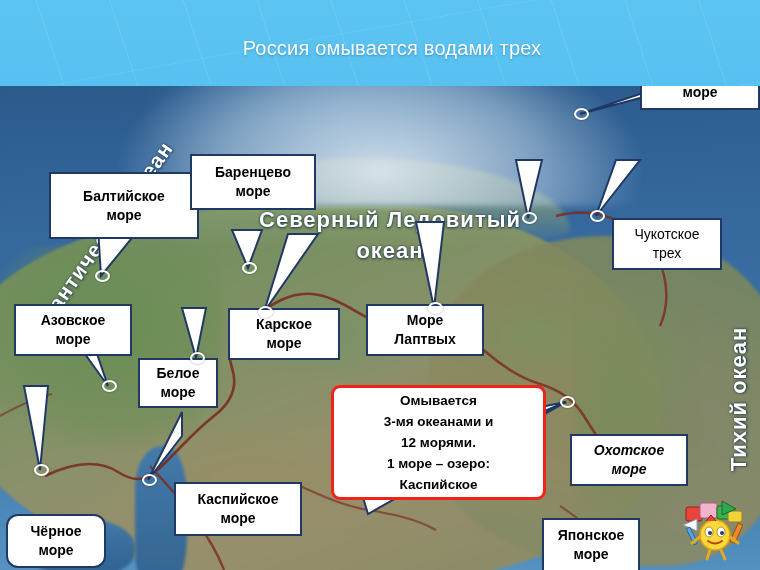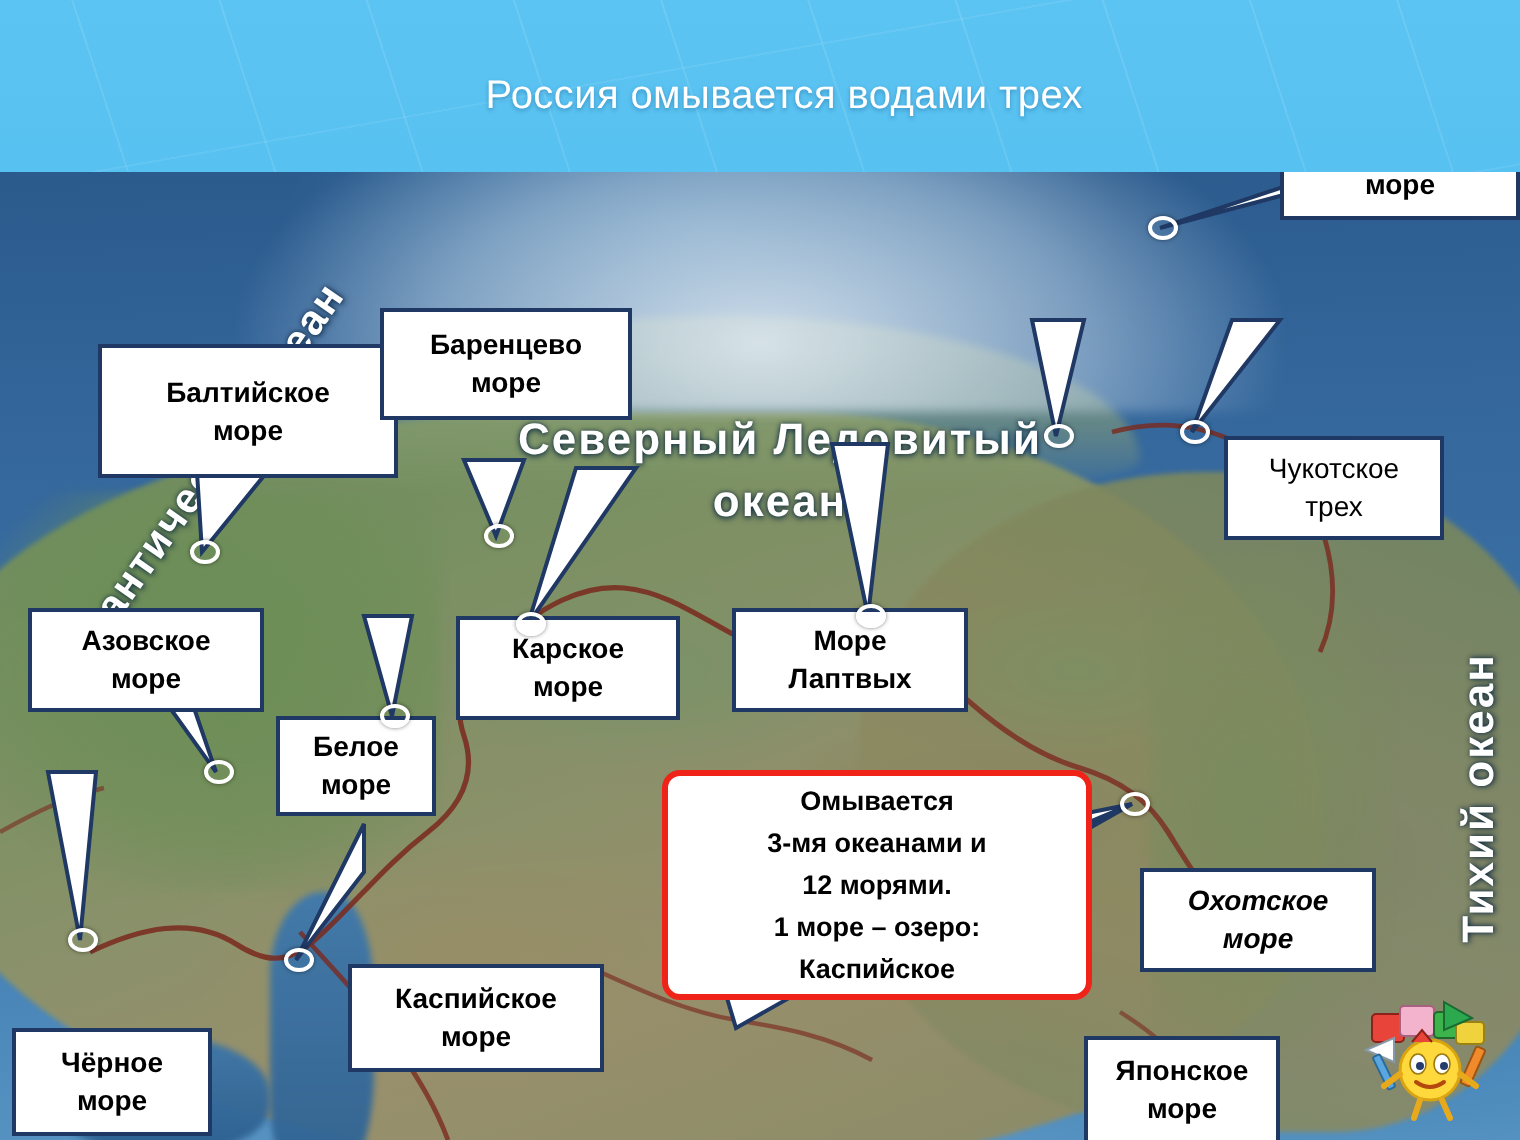--- a/index.html
+++ b/index.html
@@ -285,21 +285,21 @@
 
     <div class="callout" style="left:366px; top:218px; width:118px; height:52px;">Море
 Лаптвых</div>
 
     <div class="callout" style="left:570px; top:348px; width:118px; height:52px;font-style:italic;">Охотское
 море</div>
 
     <div class="callout" style="left:174px; top:396px; width:128px; height:54px;">Каспийское
 море</div>
 
-    <div class="callout" style="left:6px;   top:428px; width:100px; height:54px;">Чёрное
+    <div class="callout" style="left:6px;   top:428px; width:100px; height:54px;border-radius:12px;">Чёрное
 море</div>
 
     <div class="callout" style="left:542px; top:432px; width:98px; height:54px;">Японское
 море</div>
   </div>
 
   <div id="summary">Омывается
 3-мя океанами и
 12 морями.
 1 море – озеро:

